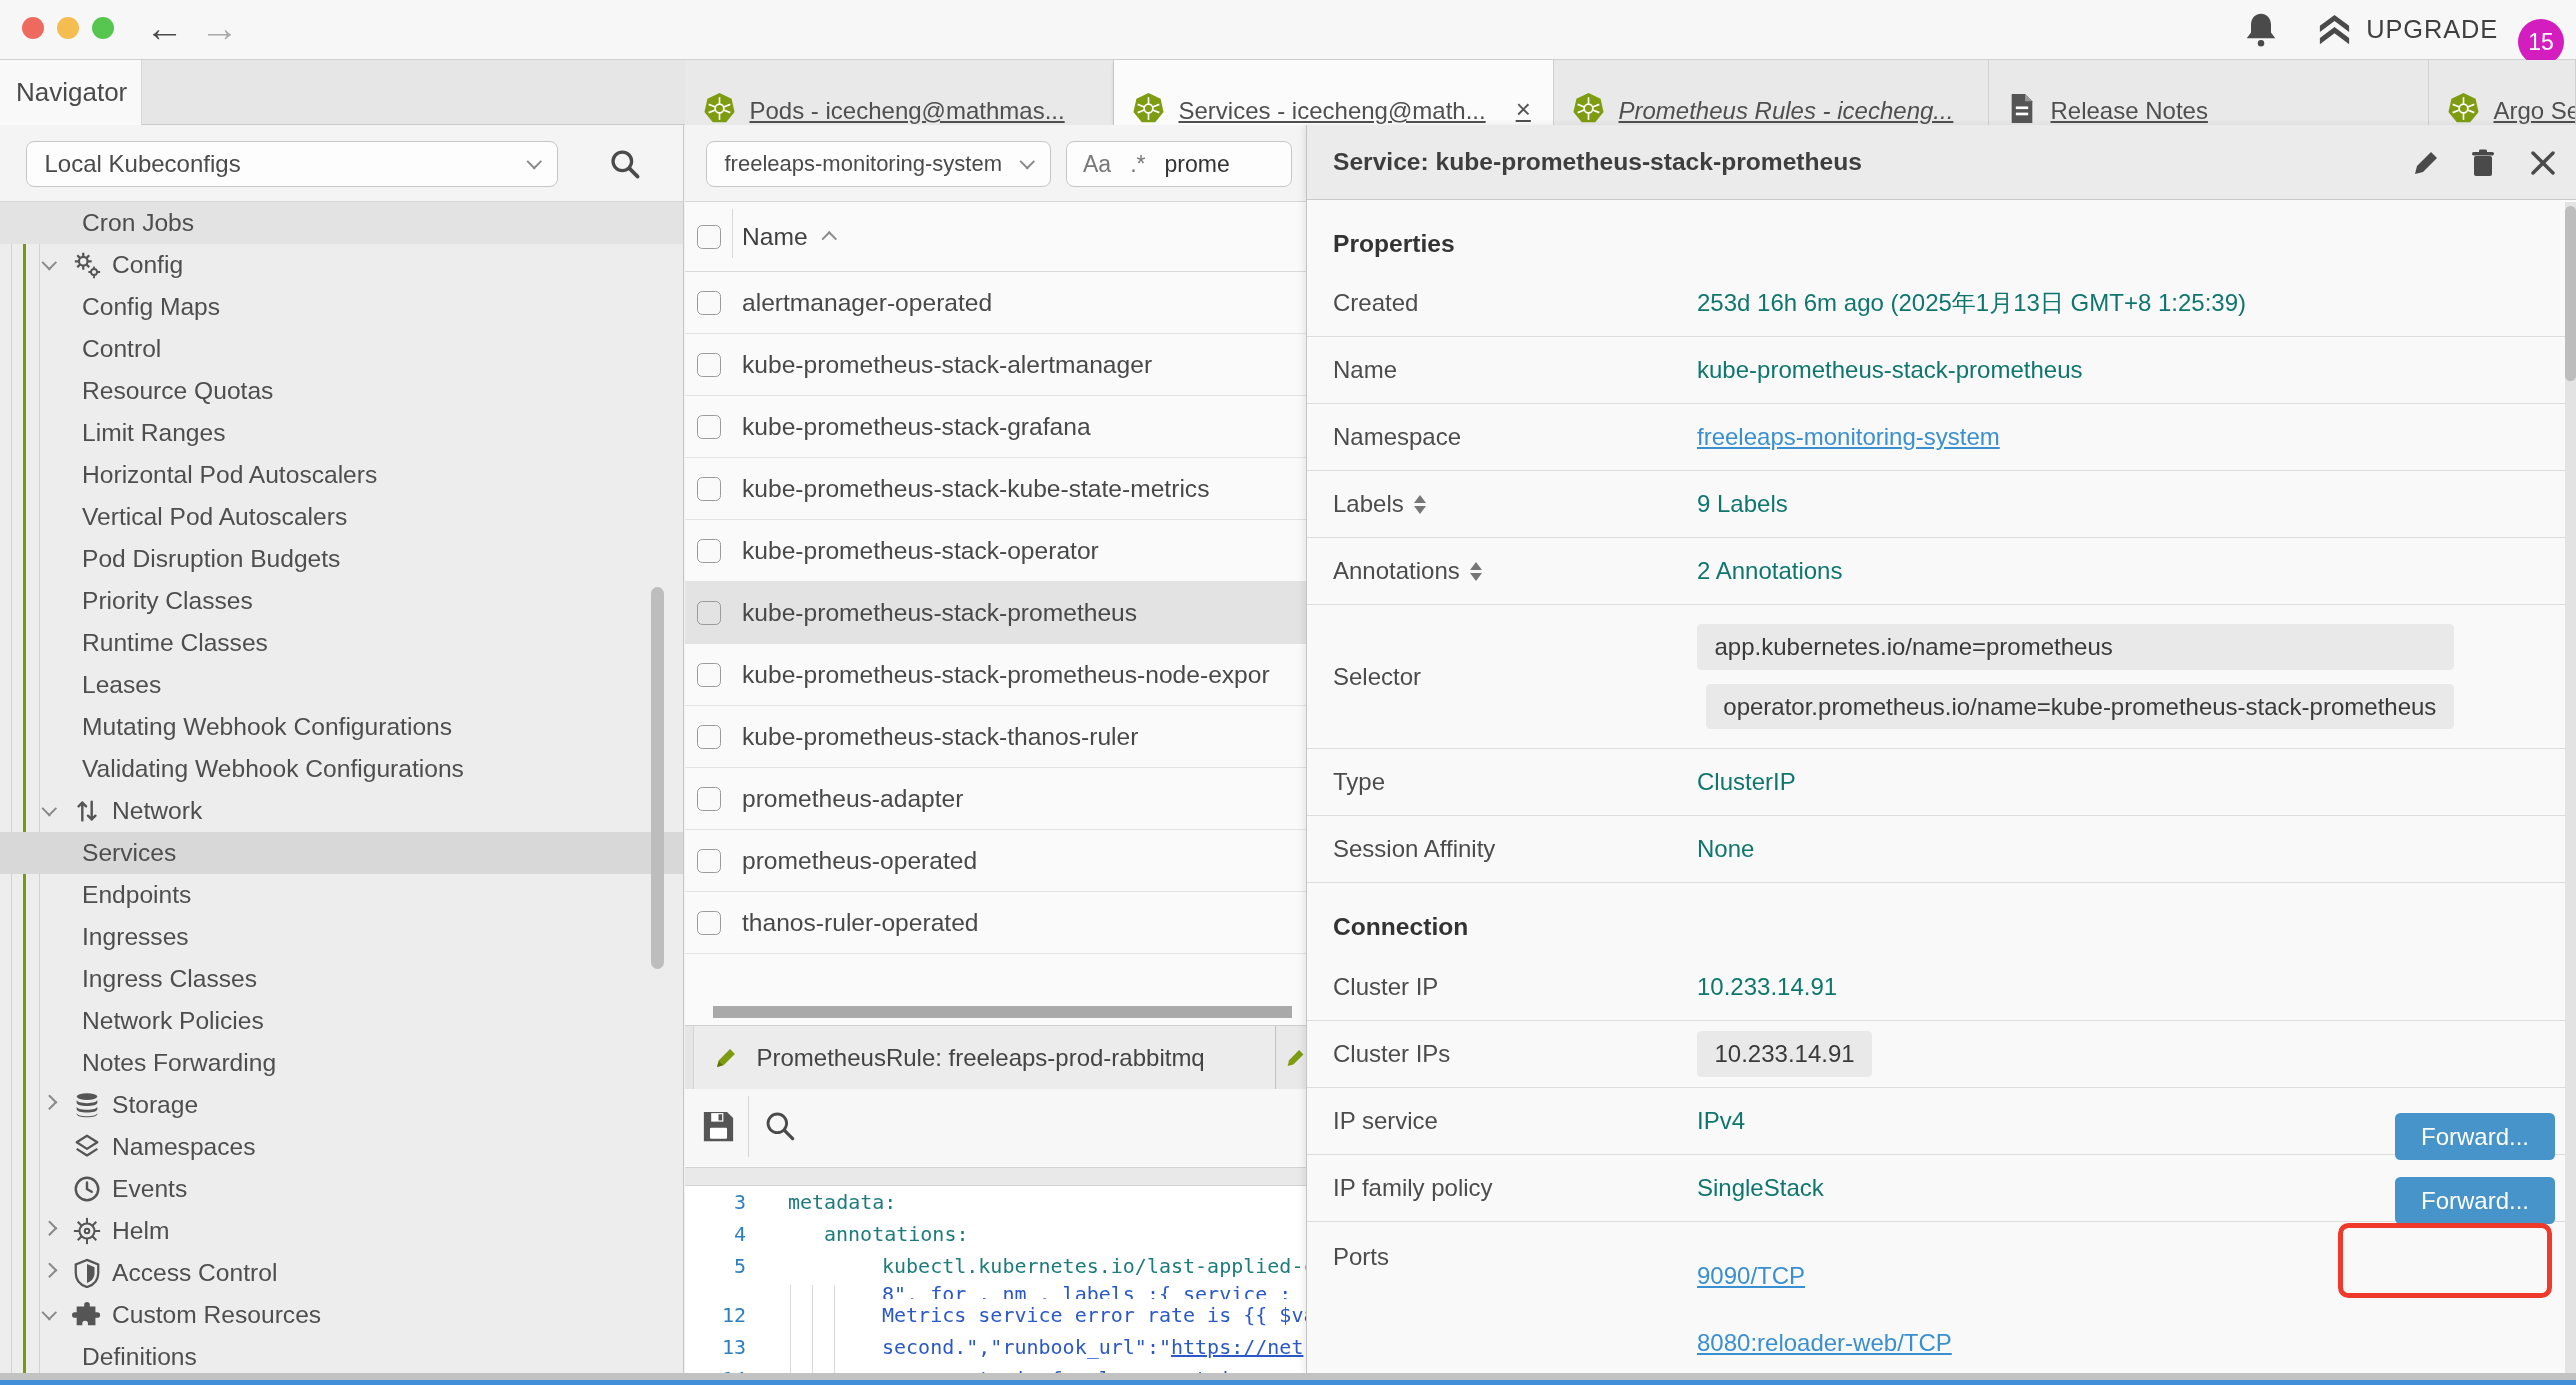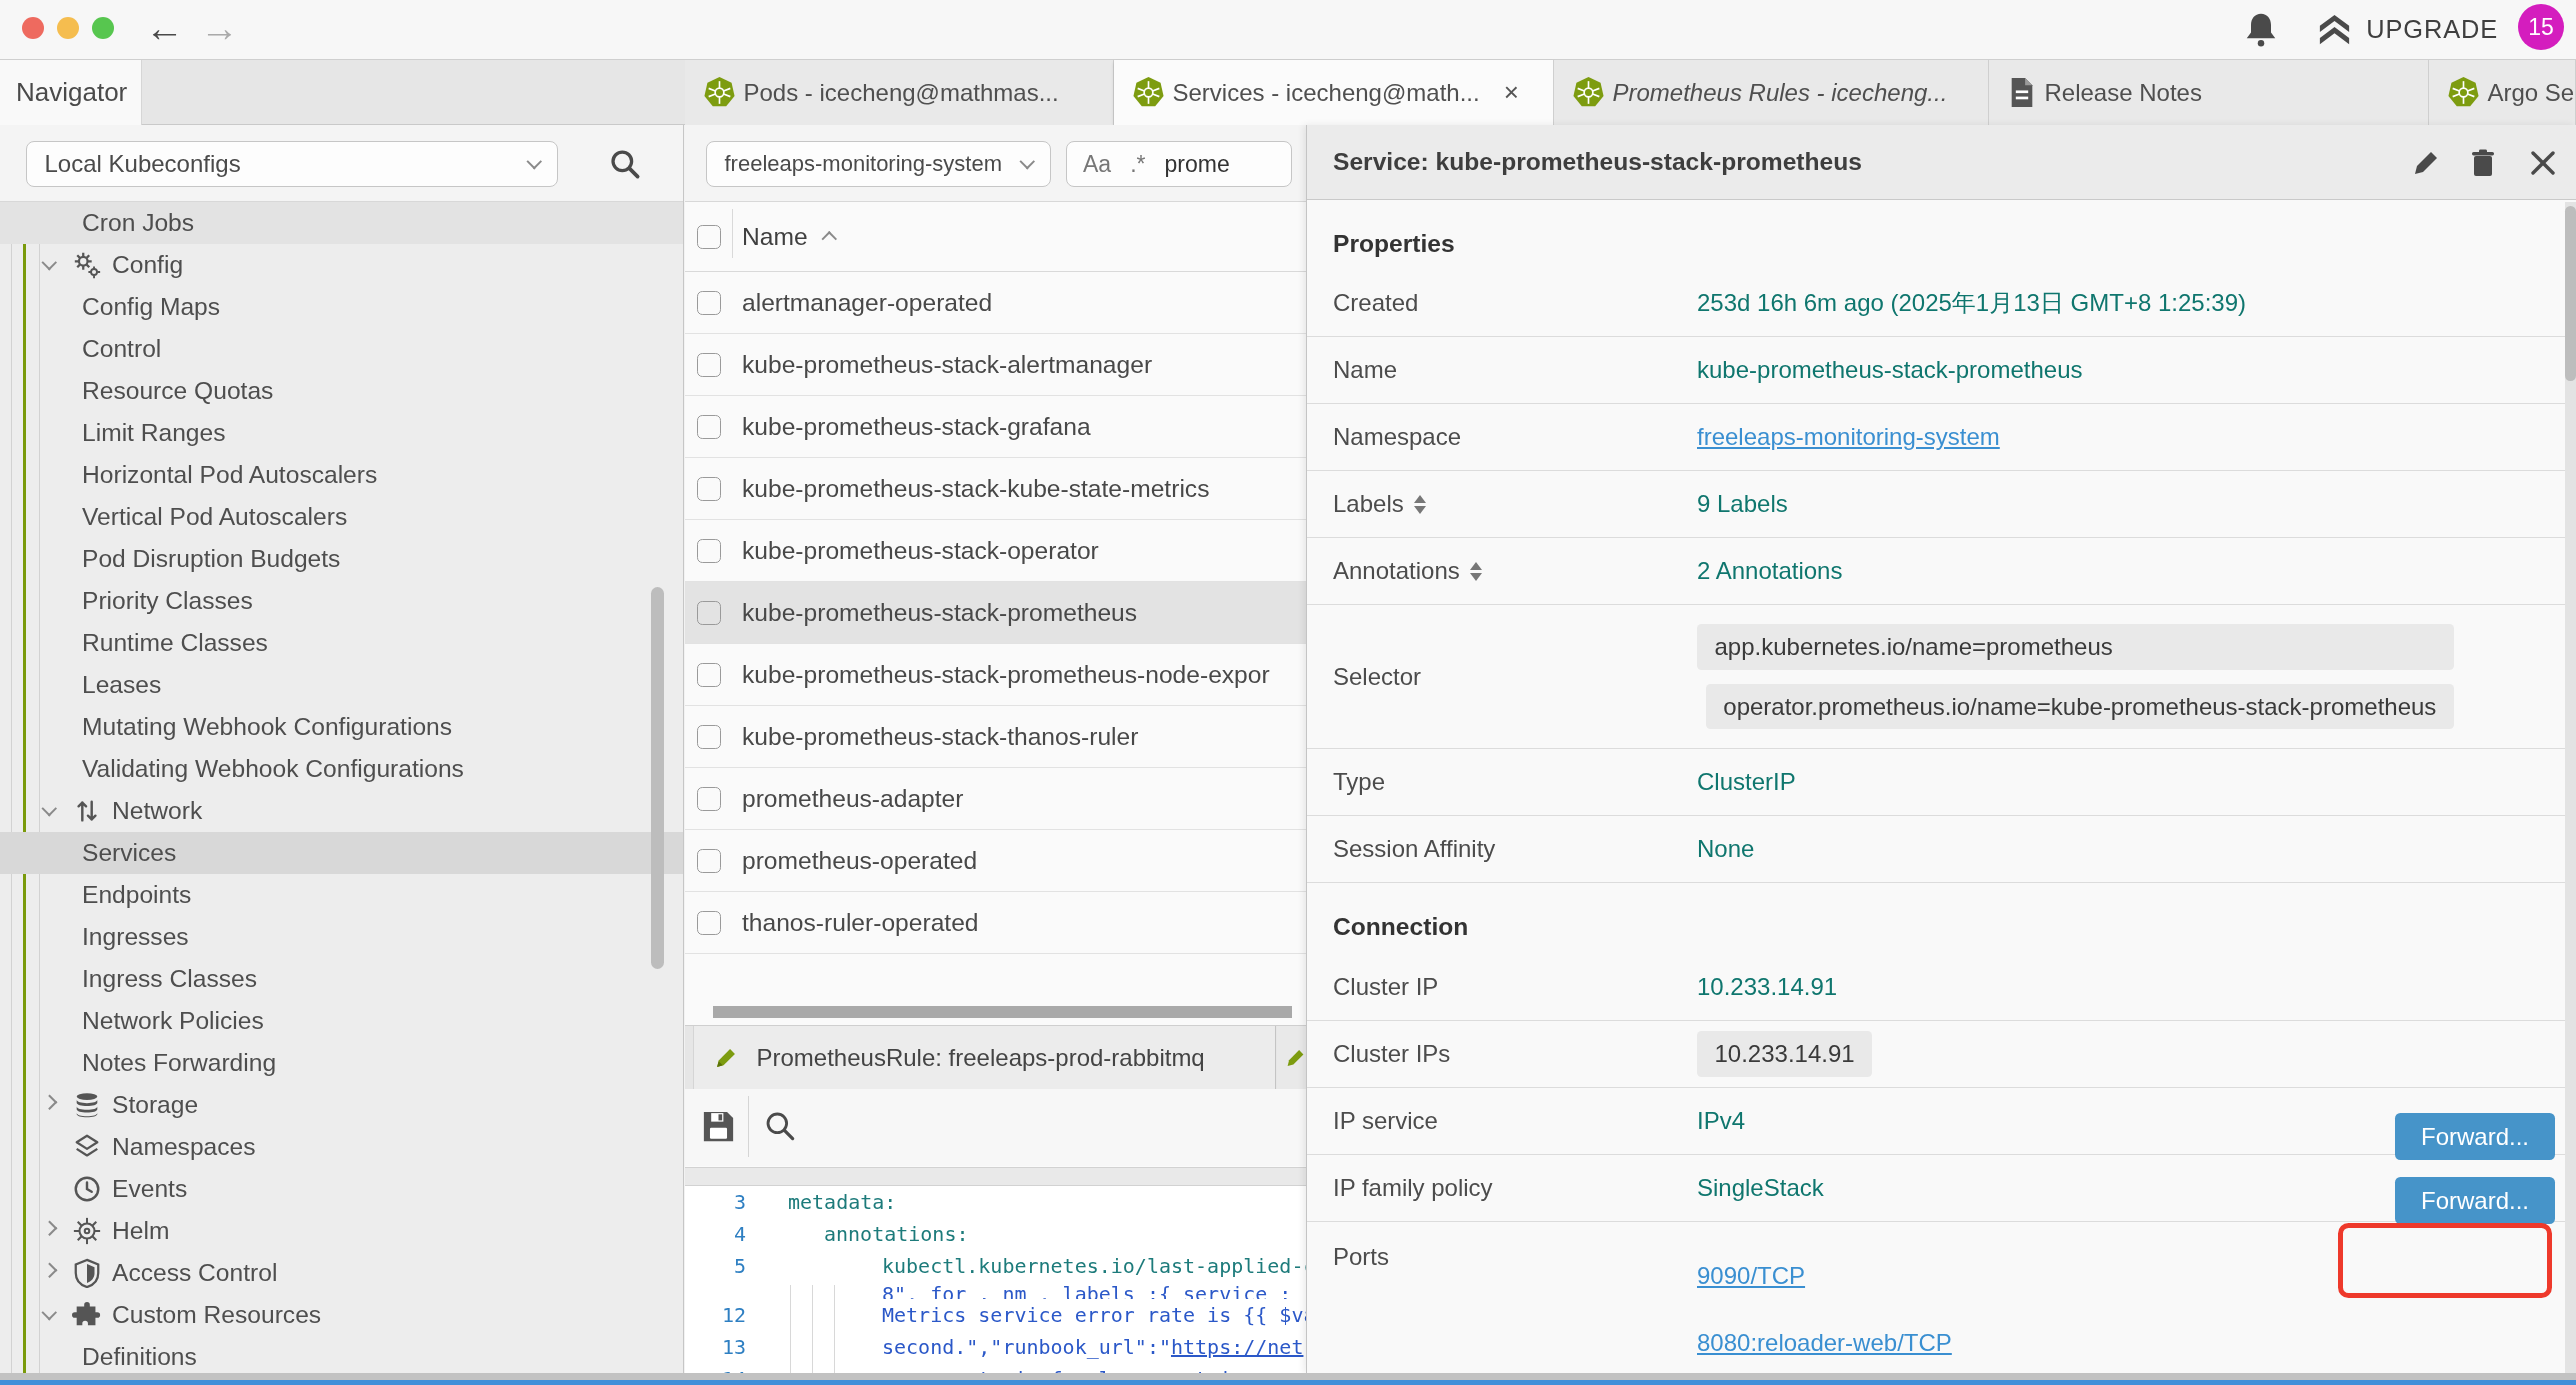--- a/index.html
+++ b/index.html
@@ -11,26 +11,26 @@
   #titlebar { left:0; top:0; width:2576px; height:60px; background:#f7f7f7; border-bottom:0.9px solid #cfcfcf; }
   .light { width:22px; height:22px; border-radius:50%; top:16.7px; }
   #light-red { left:22px; background:#ee6a5f; }
   #light-yellow { left:57px; background:#f5bd4f; }
   #light-green { left:92px; background:#57c64f; }
   .navarrow { top:7px; font-size:39px; line-height:42px; color:#4a4a4a; }
   #arrow-fwd { color:#aaaaaa; }
   #bell { left:2241px; top:9.6px; }
   #upgrade { left:2315px; top:11.4px; display:flex; align-items:center; gap:12.3px; cursor:default; }
   #upgrade-label { font-size:25.4px; color:#3f3f3f; letter-spacing:0.9px; }
-  #badge { left:2518px; top:4px; width:46px; height:46px; border-radius:50%; background:#d41dbe; color:#fff; font-size:23px; display:flex; align-items:center; justify-content:center; }
+  #badge { left:2518px; top:19px; width:46px; height:46px; border-radius:50%; background:#d41dbe; color:#fff; font-size:23px; display:flex; align-items:center; justify-content:center; }
 
   
   #tabstrip { left:0; top:60px; width:2576px; height:65px; background:#e6e6e6; border-bottom:0.9px solid #c9c9c9; }
   #nav-tab { left:0; top:0; width:142px; height:65px; background:#f9f9f9; border-right:0.9px solid #d6d6d6; display:flex; align-items:center; padding-left:16px; font-size:26px; color:#4a4a4a; }
-  .doc-tab { top:0; height:65px; display:flex; align-items:center; gap:8px; padding:0 17.5px; font-size:24px; color:#4f4f4f; border-right:0.9px solid #cfcfcf; background:#e9e9e9; overflow:hidden; white-space:nowrap; }
+  .doc-tab { top:0; height:65px; display:flex; align-items:flex-end; gap:14px; padding:0 17.5px; font-size:24px; color:#4f4f4f; border-right:0.9px solid #cfcfcf; background:#e9e9e9; overflow:hidden; white-space:nowrap;text-decoration:underline; }
   .doc-tab.active { background:#fbfbfb; box-shadow:0 1.8px 3.5px rgba(0,0,0,.15); }
   .doc-tab .close { margin-left:16px; font-size:26px; color:#555; }
   .doc-tab.italic .tab-label { font-style:italic; }
 
   
   #sidebar { left:0; top:125px; width:684px; height:1249px; background:#ededed; border-right:0.9px solid #c6c6c6; overflow:hidden; }
   #sidebar-controls { left:0; top:0; width:684px; height:77px; background:#f4f4f4; border-bottom:0.9px solid #d8d8d8; }
   .select-box { background:#fdfdfd; border:0.9px solid #c6c6c6; border-radius:8px; display:flex; align-items:center; justify-content:space-between; padding:0 17.5px; font-size:24px; color:#4a4a4a; }
   #kubeconfig-select { left:26px; top:16px; width:532px; height:46px; }
   .chev { display:inline-block; width:10.5px; height:10.5px; border-right:2.6px solid #8a8a8a; border-bottom:2.6px solid #8a8a8a; transform:rotate(45deg); margin-top:-5.3px; }

